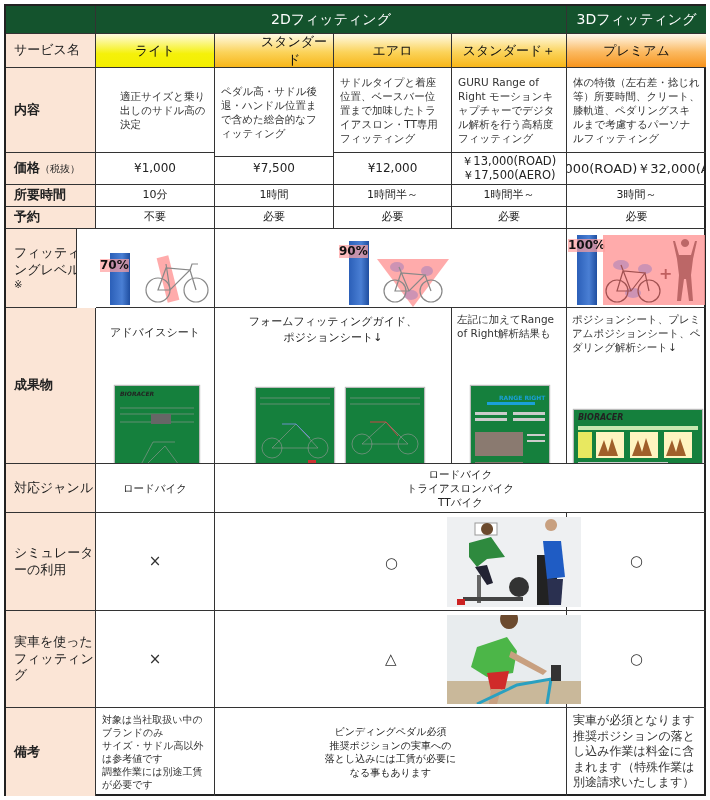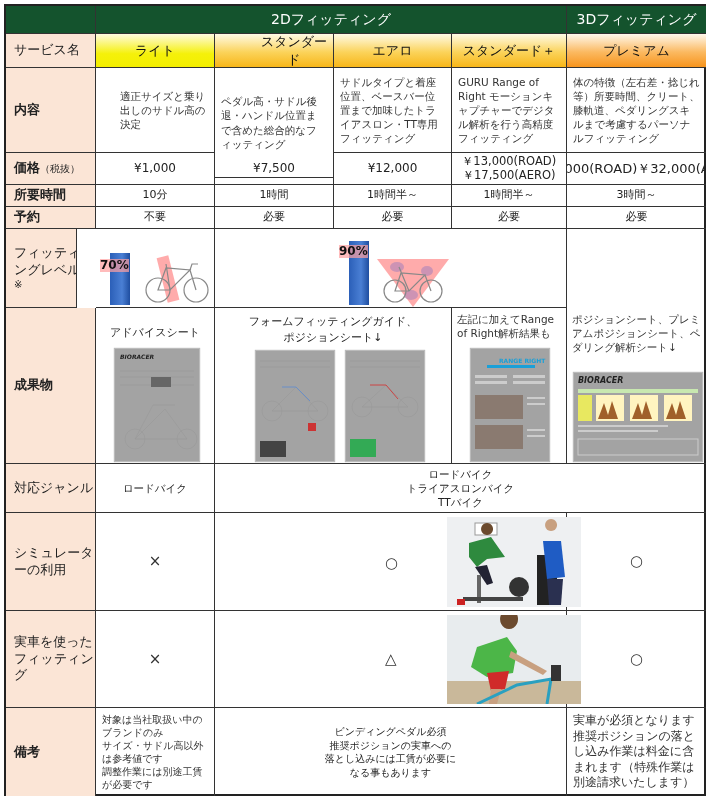--- a/index.html
+++ b/index.html
@@ -8,21 +8,21 @@
   .cell{position:absolute;box-sizing:border-box;border-right:1px solid #333;border-bottom:1px solid #333;display:flex;align-items:center;justify-content:center;text-align:center;font-size:11px;line-height:1.35;overflow:hidden;}
   .lbl{background:#fbe5d6;justify-content:flex-start;padding-left:8px;text-align:left;font-size:13px;font-weight:bold;line-height:1.3;}
   .hdr{background:#14532d;color:#fff;font-size:14px;}
   .svc{font-size:13px;color:#111;}
   .svc.lite{background:linear-gradient(#fffbe0,#f5f10a 60%,#f3ee00);}
   .svc.std{background:linear-gradient(#fffbe6,#fbd35a 55%,#f7b619);}
   .svc.prem{background:linear-gradient(#fff8ec,#fbb960 55%,#f7941d);}
   .txt{font-size:10.5px;line-height:1.35;text-align:left;justify-content:flex-start;padding:0 6px;color:#333;}
   .small{font-size:10px;font-weight:normal;}
   .mark{font-size:15px;color:#333;}
-  .doc{background:#a3a3a3;border:1px solid #bbb;box-shadow:0 0 1px #aaa;position:absolute;}
+  .doc{background:#15803d;border:1px solid #bbb;box-shadow:0 0 1px #aaa;position:absolute;margin-top:37px;}
   .bar{position:absolute;background:linear-gradient(90deg,#2b5fb8,#4a7fd4 60%,#1f4ea0);}
   .pct{position:absolute;font-weight:bold;font-size:12px;color:#111;background:rgba(255,160,160,.7);line-height:13px;}
   .photo{position:absolute;overflow:hidden;}
 </style>
 </head>
 <body>
 
 <div class="grid">
 
   <div class="cell hdr" style="left:0;top:0;width:90px;height:28px;"></div>
@@ -31,21 +31,21 @@
 
   <div class="cell lbl" style="left:0;top:28px;width:90px;height:34px;font-weight:normal;font-size:13px;">サービス名</div>
   <div class="cell svc lite" style="left:90px;top:28px;width:119px;height:34px;">ライト</div>
   <div class="cell svc std" style="left:209px;top:28px;width:119px;height:34px;padding-left:40px;">スタンダード</div>
   <div class="cell svc std" style="left:328px;top:28px;width:118px;height:34px;">エアロ</div>
   <div class="cell svc std" style="left:446px;top:28px;width:115px;height:34px;">スタンダード＋</div>
   <div class="cell svc prem" style="left:561px;top:28px;width:139px;height:34px;border-right:none;">プレミアム</div>
 
   <div class="cell lbl" style="left:0;top:62px;width:90px;height:85px;">内容</div>
   <div class="cell txt" style="left:90px;top:62px;width:119px;height:85px;padding-left:24px;">適正サイズと乗り出しのサドル高の決定</div>
-  <div class="cell txt" style="left:209px;top:62px;width:119px;height:110px;">ペダル高・サドル後退・ハンドル位置まで含めた総合的なフィッティング</div>
+  <div class="cell txt" style="left:209px;top:62px;width:119px;height:89px;">ペダル高・サドル後退・ハンドル位置まで含めた総合的なフィッティング</div>
   <div class="cell txt" style="left:328px;top:62px;width:118px;height:85px;">サドルタイプと着座位置、ベースバー位置まで加味したトライアスロン・TT専用フィッティング</div>
   <div class="cell txt" style="left:446px;top:62px;width:115px;height:85px;">GURU Range of Right モーションキャプチャーでデジタル解析を行う高精度フィッティング</div>
   <div class="cell txt" style="left:561px;top:62px;width:139px;height:85px;border-right:none;">体の特徴（左右差・捻じれ等）所要時間、クリート、膝軌道、ペダリングスキルまで考慮するパーソナルフィッティング</div>
 
   <div class="cell lbl" style="left:0;top:147px;width:90px;height:32px;">
     <span>価格</span>
       <span class="small">（税抜）</span>
   </div>
   <div class="cell" style="left:90px;top:147px;width:119px;height:32px;font-size:12px;">¥1,000</div>
   <div class="cell" style="left:209px;top:147px;width:119px;height:32px;font-size:12px;">¥7,500</div>
@@ -97,20 +97,39 @@
       <g fill="#b88ab8" opacity=".7">
           <ellipse cx="22" cy="10" rx="7" ry="5"></ellipse>
           <ellipse cx="52" cy="14" rx="6" ry="5"></ellipse>
           <ellipse cx="36" cy="38" rx="7" ry="5"></ellipse>
         </g>
       <g fill="none" stroke="#888" stroke-width="1.2">
         <circle cx="20" cy="34" r="11"></circle>
           <circle cx="56" cy="34" r="11"></circle>
         <path d="M20 34 L34 34 L50 18 L26 16 Z M34 34 L24 10 M50 18 L56 34"></path>
       </g>
+    </svg>
+  </div>
+  <div class="cell" style="left:561px;top:223px;width:139px;height:79px;border-right:none;">
+    <div class="bar" style="left:10px;top:6px;width:20px;height:70px;"></div>
+    <div class="pct" style="left:1px;top:10px;">100%</div>
+    <svg style="position:absolute;left:36px;top:6px;" width="102" height="70">
+      <rect x="0" y="0" width="102" height="70" fill="#ff9c9c" opacity=".85"></rect>
+      <g fill="#b88ab8" opacity=".7">
+          <ellipse cx="18" cy="30" rx="8" ry="5"></ellipse>
+          <ellipse cx="42" cy="34" rx="7" ry="5"></ellipse>
+          <ellipse cx="30" cy="58" rx="8" ry="5"></ellipse>
+        </g>
+      <g fill="none" stroke="#a05050" stroke-width="1.2">
+        <circle cx="14" cy="56" r="11"></circle>
+          <circle cx="46" cy="56" r="11"></circle>
+        <path d="M14 56 L28 56 L42 38 L20 36 Z M28 56 L18 30 M42 38 L46 56"></path>
+      </g>
+      <text x="56" y="44" font-size="16" fill="#c06060" font-weight="bold">+</text>
+      <path d="M82 12 a4 4 0 1 1 0.1 0 M76 20 L88 20 L92 6 L94 6 L90 24 L88 40 L90 66 L86 66 L83 44 L81 44 L78 66 L74 66 L76 40 L74 24 L70 6 L72 6 Z" fill="#b05a5a" opacity=".85"></path>
     </svg>
   </div>
 
   <div class="cell lbl" style="left:0;top:302px;width:90px;height:156px;">成果物</div>
   <div class="cell" style="left:90px;top:302px;width:119px;height:156px;align-items:flex-start;">
     <div style="position:absolute;top:18px;width:100%;">アドバイスシート</div>
     <div class="doc" style="left:18px;top:40px;width:84px;height:112px;">
       <svg width="84" height="112">
         <text x="5" y="10" font-size="6" font-weight="bold" font-style="italic" fill="#222">BIORACER</text>
         <g stroke="#999" stroke-width=".6" fill="none">

